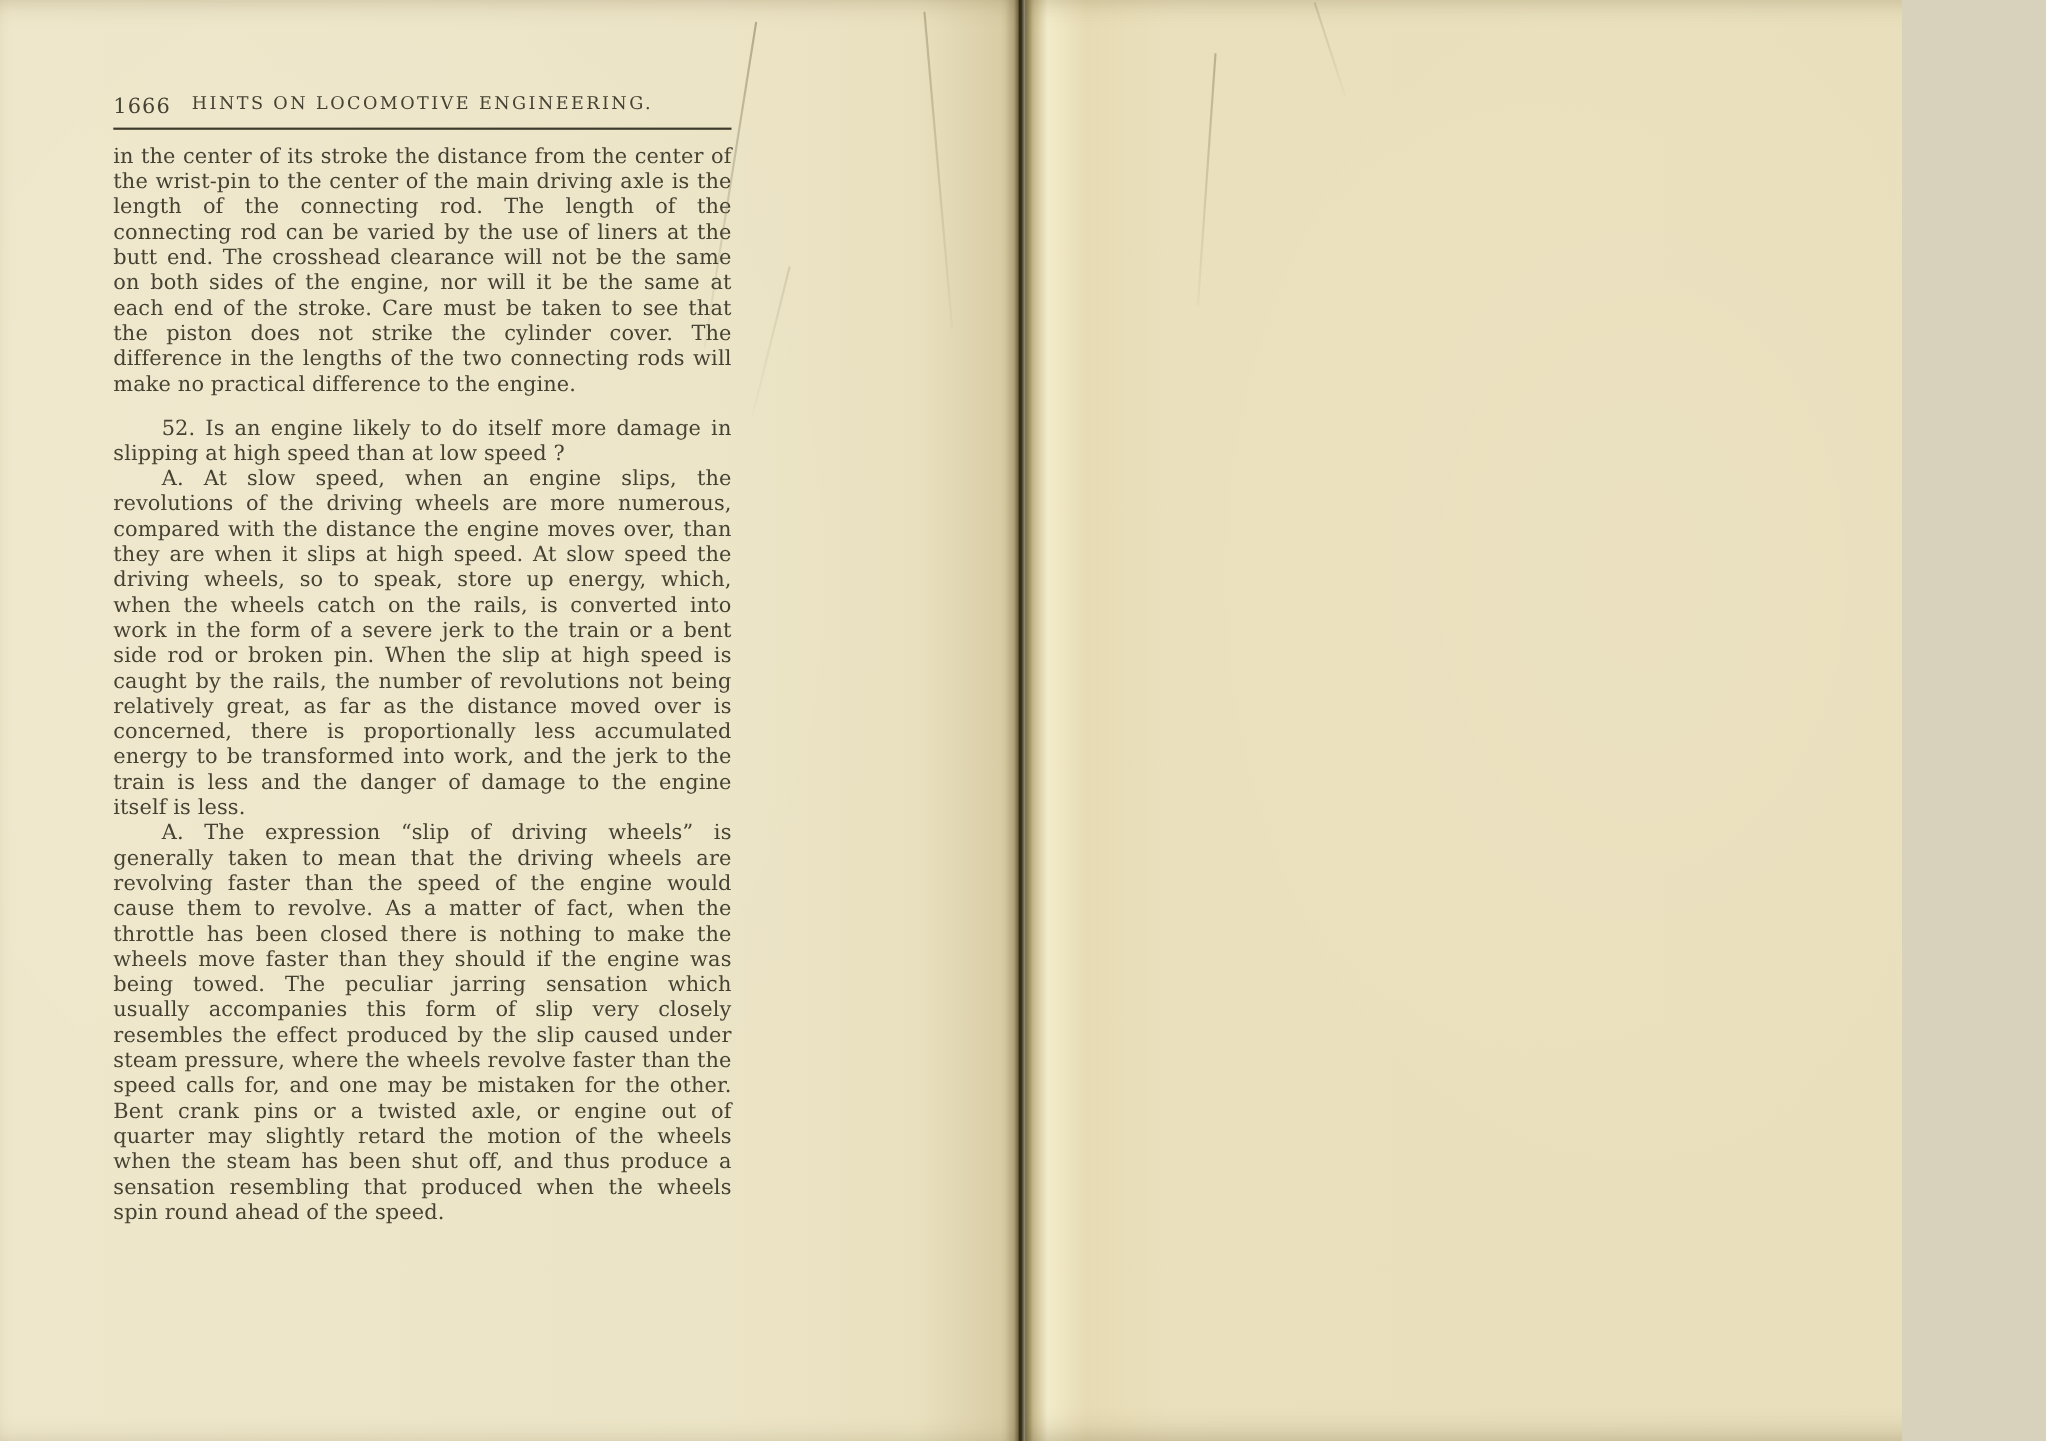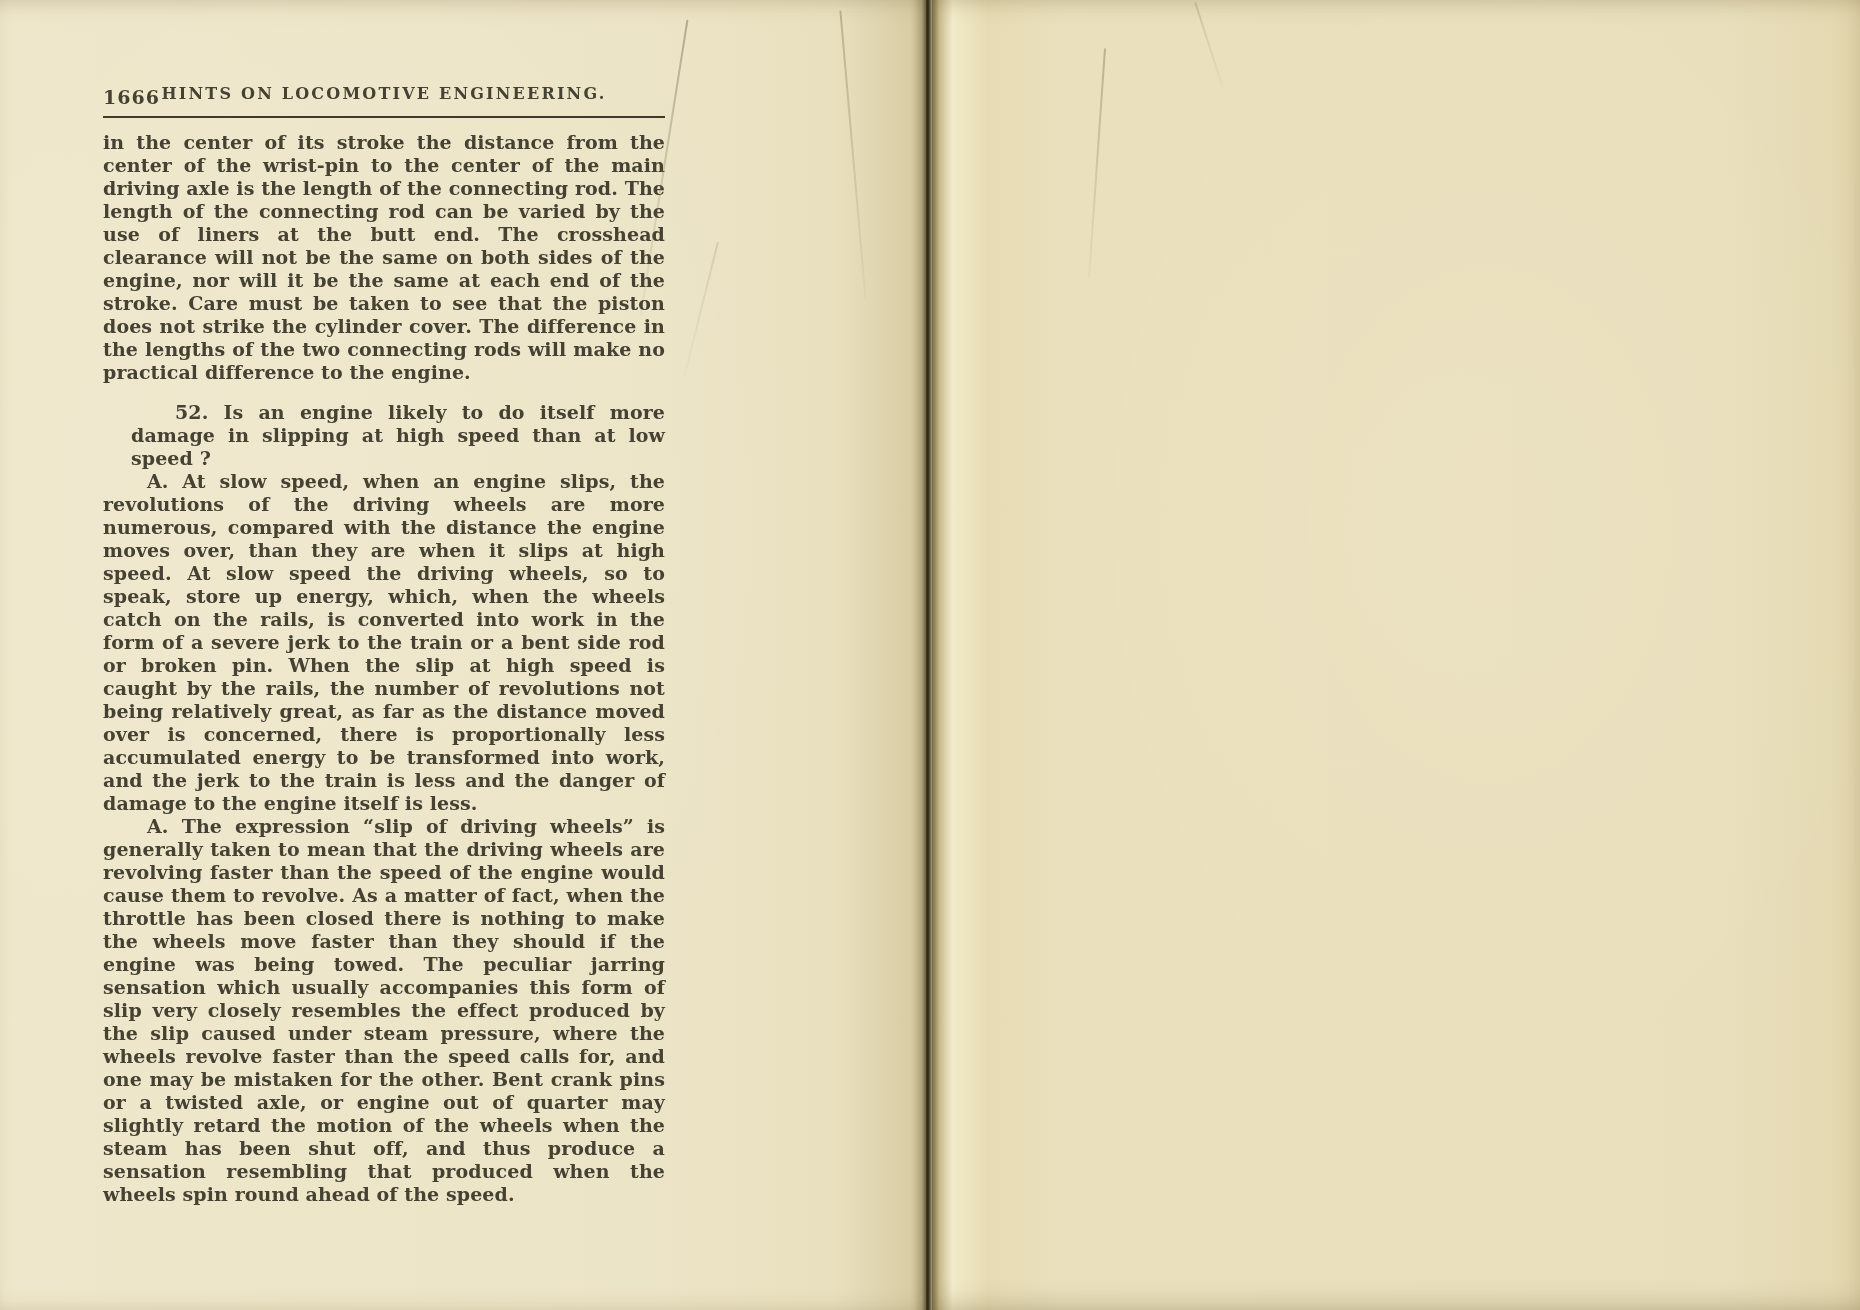--- a/index.html
+++ b/index.html
@@ -1,23 +1,22 @@
 <!DOCTYPE html>
 <html><head>
 <meta charset="utf-8">
 <style>
   html, body { margin: 0; padding: 0; background: #d8d2bd; }
   #scan {
     position: relative;
-    width: 1860px;
+    width: 1729px;
     height: 1310px;
     overflow: hidden;
     font-family: "DejaVu Serif", "Liberation Serif", serif;
     color: #454233;
-    font-weight: bold;
   }
   
   .page { position: absolute; top: 0; height: 1310px; }
   #page-left {
     left: 0; width: 928px;
     background:
       radial-gradient(ellipse at 35% 40%, rgba(255,255,255,0.10), rgba(0,0,0,0) 60%),
       linear-gradient(90deg, #efe7cb 0%, #ece4c6 70%, #e9e0bf 90%, #d9cda6 98%, #b8aa80 100%);
     box-shadow: inset 0 14px 22px -14px rgba(120,105,60,0.35), inset 0 -14px 22px -16px rgba(120,105,60,0.30);
   }
@@ -58,21 +57,21 @@
   .head-rule { margin-top: 6px; border: 0; border-top: 2px solid #3e3b2c; height: 0; }
   .bodytext { margin-top: 13px; }
   .bodytext p {
     margin: 0;
     font-size: 19px;
     line-height: 23px;
     text-align: justify;
     letter-spacing: 0.1px;
   }
   .bodytext p.qa { text-indent: 44px; }
-  .bodytext p.gap { margin-top: 17px; margin-left: 28px; }
+  .bodytext p.gap { margin-top: 17px; }
 </style>
 </head>
 <body>
 
 <div id="scan">
 
   <div class="page" id="page-left">
     <div class="col" id="col-left">
       <div class="pagehead">
         <span class="pagenum">1666</span>

